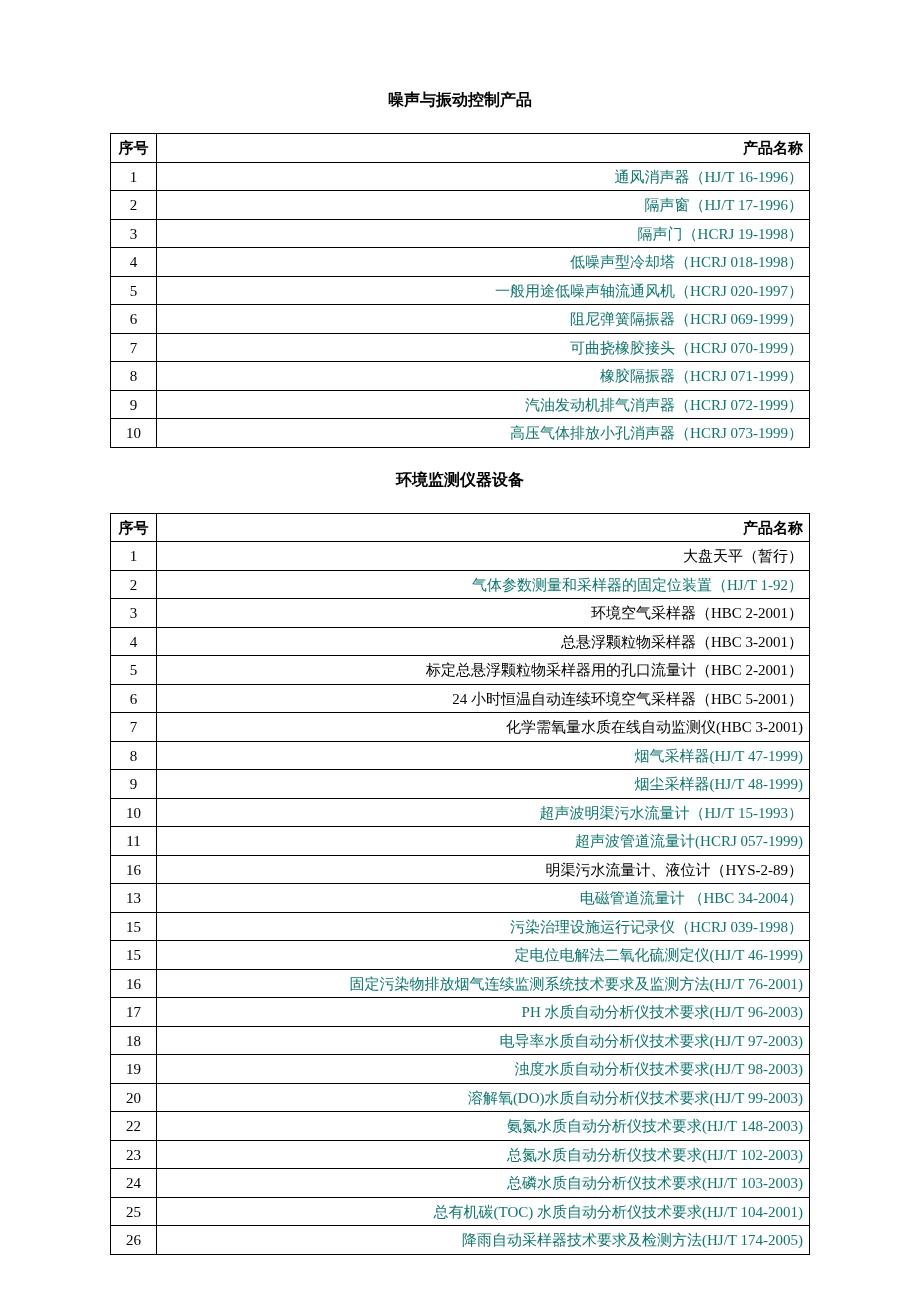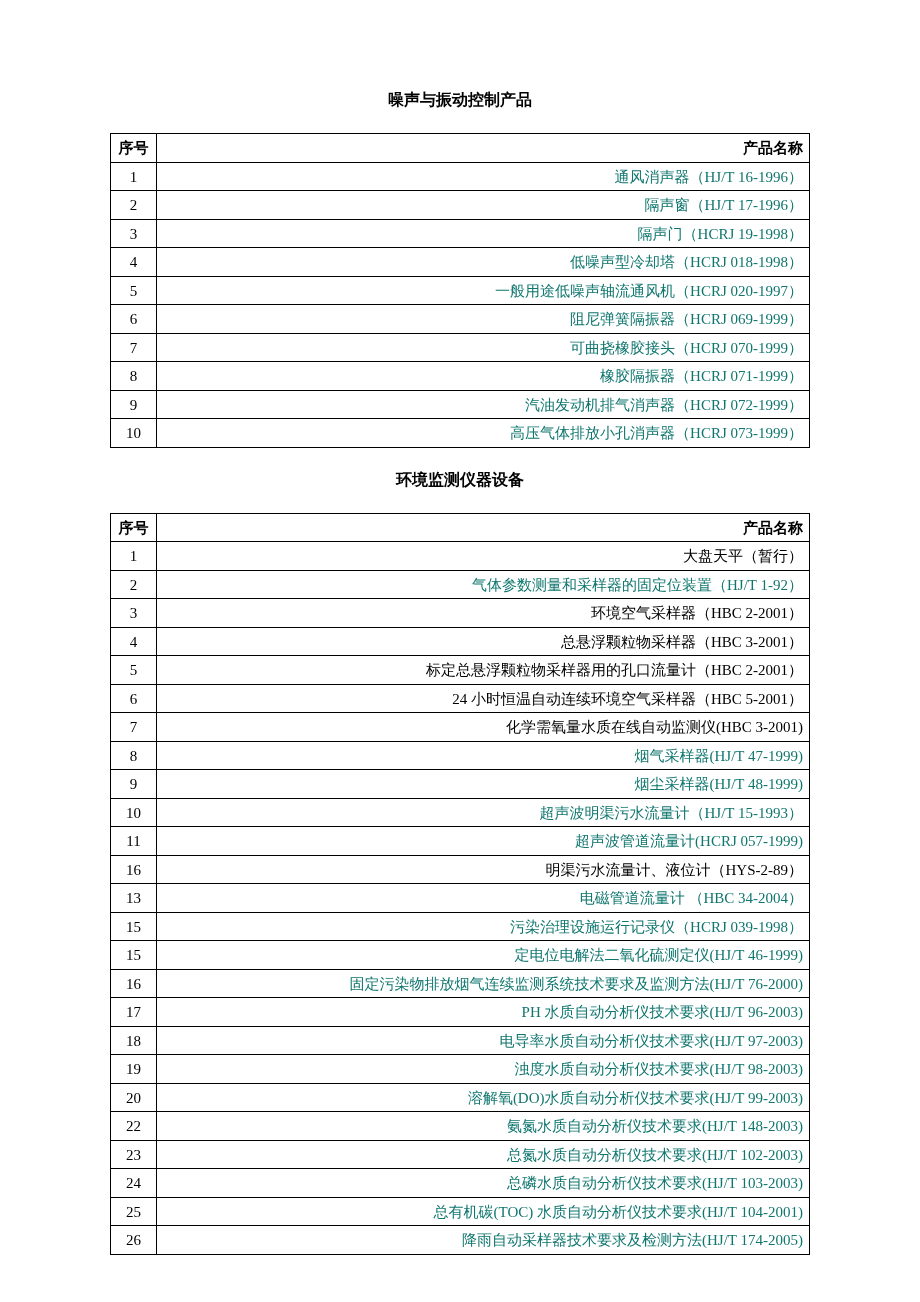--- a/index.html
+++ b/index.html
@@ -178,21 +178,21 @@
         <tr>
           <td class="col-idx">15</td>
           <td class="col-name"><span class="link-text">污染治理设施运行记录仪（HCRJ 039-1998）</span></td>
         </tr>
         <tr>
           <td class="col-idx">15</td>
           <td class="col-name"><span class="link-text">定电位电解法二氧化硫测定仪(HJ/T 46-1999)</span></td>
         </tr>
         <tr>
           <td class="col-idx">16</td>
-          <td class="col-name"><span class="link-text">固定污染物排放烟气连续监测系统技术要求及监测方法(HJ/T 76-2000)</span></td>
+          <td class="col-name"><span class="link-text">固定污染物排放烟气连续监测系统技术要求及监测方法(HJ/T 76-2001)</span></td>
         </tr>
         <tr>
           <td class="col-idx">17</td>
           <td class="col-name"><span class="link-text">PH 水质自动分析仪技术要求(HJ/T 96-2003)</span></td>
         </tr>
         <tr>
           <td class="col-idx">18</td>
           <td class="col-name"><span class="link-text">电导率水质自动分析仪技术要求(HJ/T 97-2003)</span></td>
         </tr>
         <tr>

